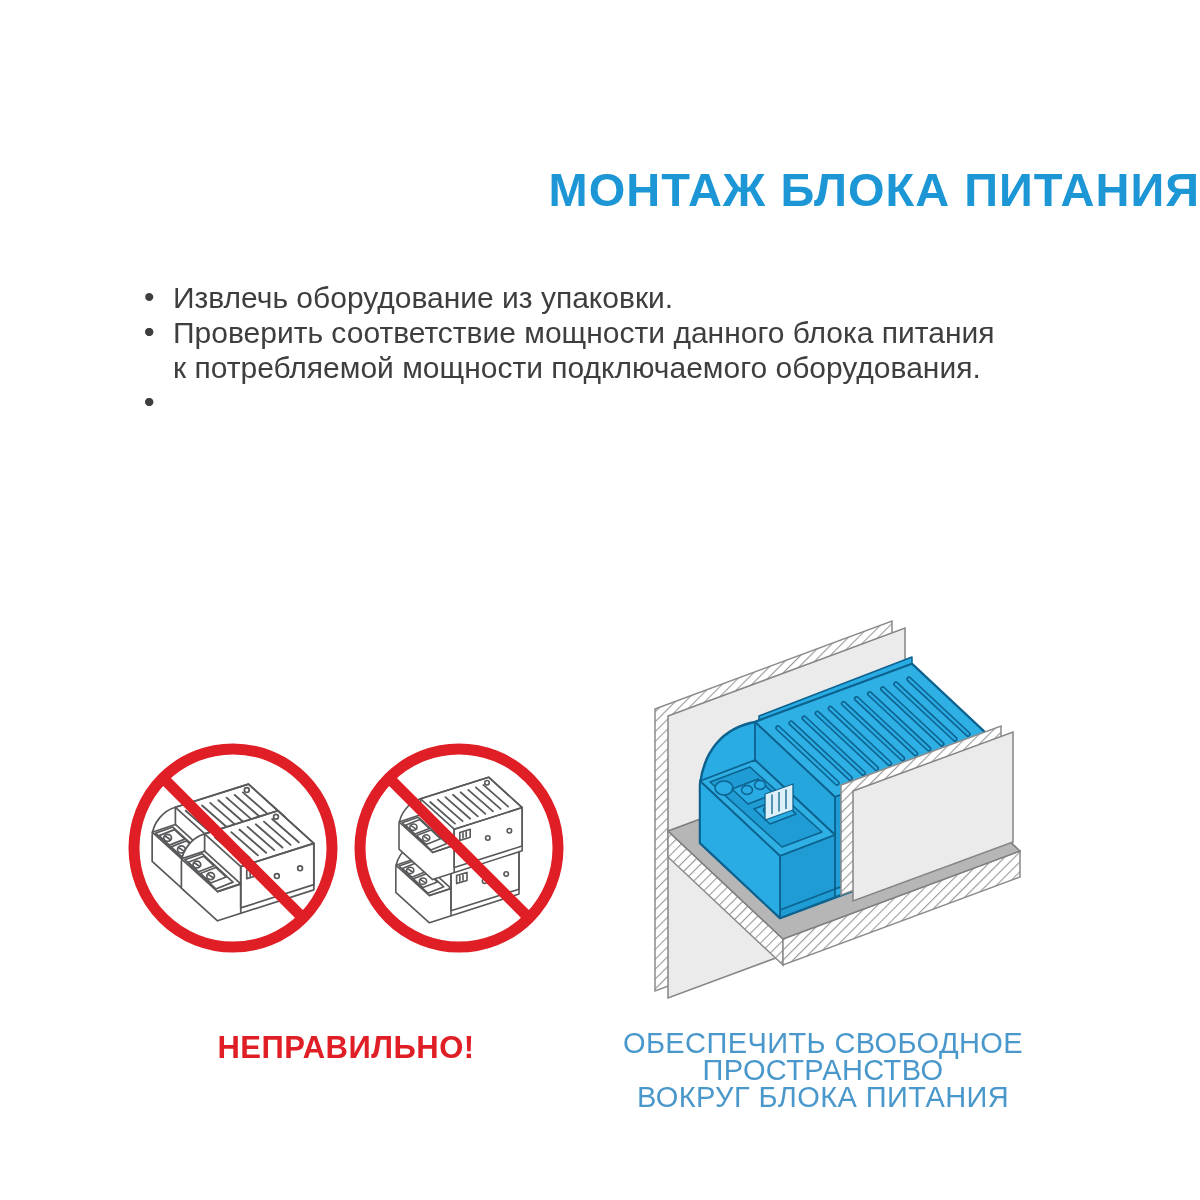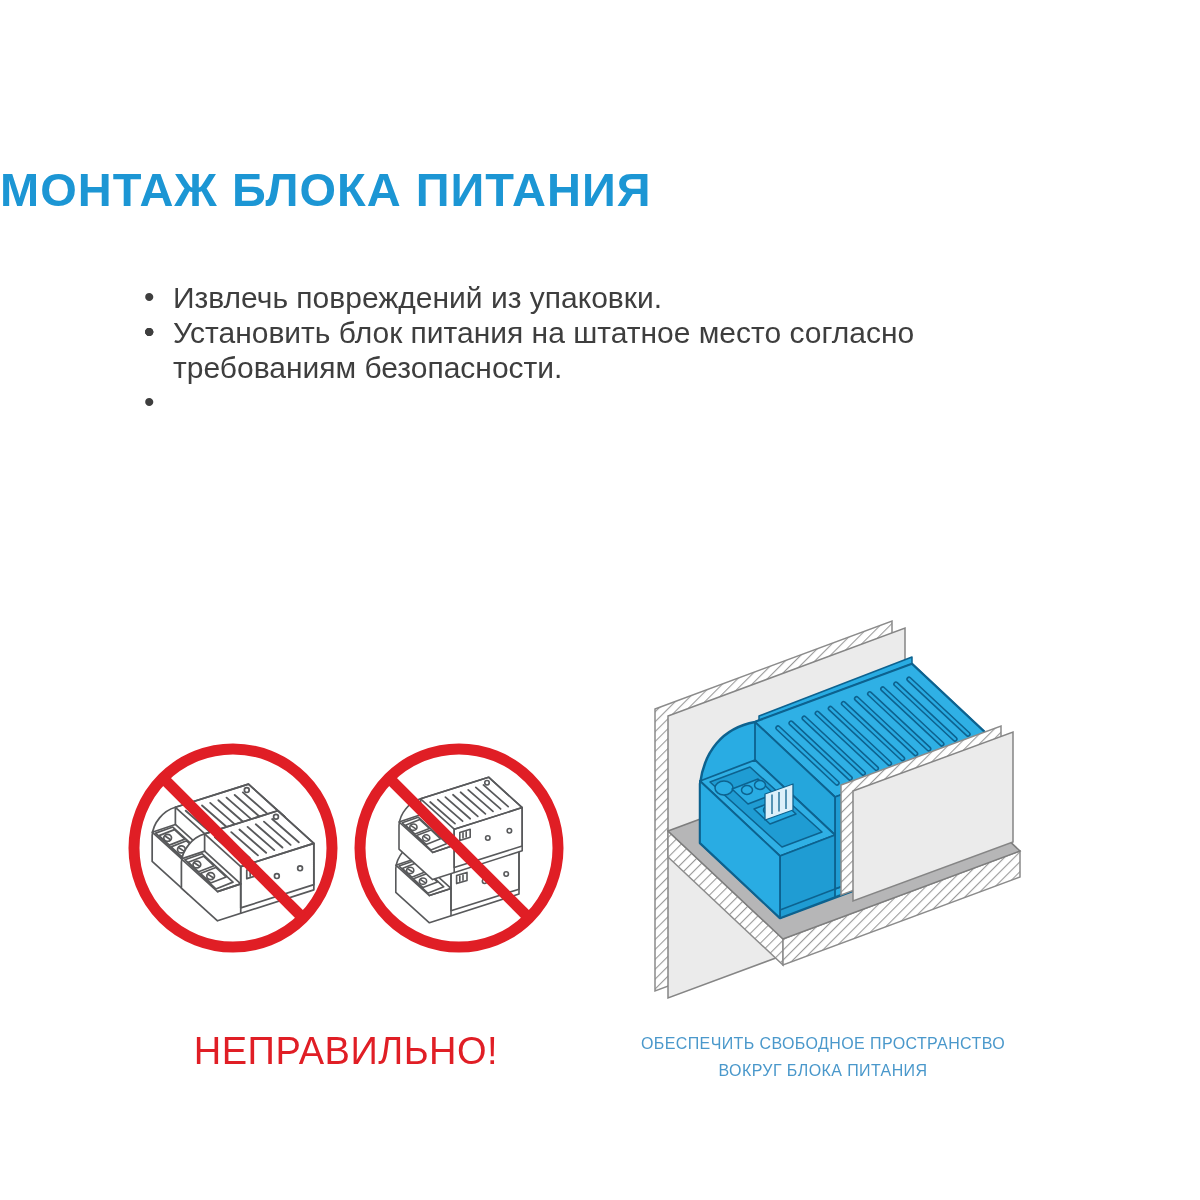--- a/index.html
+++ b/index.html
@@ -1,32 +1,32 @@
 <!DOCTYPE html>
 <html><head>
 <meta charset="utf-8">
 <style>
   html,body{margin:0;padding:0;background:#fff;}
   .page{position:relative;width:1200px;height:1200px;background:#ffffff;overflow:hidden;
         font-family:"Liberation Sans",sans-serif;}
-  .title{position:absolute;top:162px;left:0;width:100%;text-align:left;
+  .title{position:absolute;top:162px;left:0;width:100%;text-align:right;
          font-size:47px;font-weight:bold;letter-spacing:1px;color:#1C96D4;}
   .list{position:absolute;left:142px;top:280px;width:960px;color:#3E3E3E;
         font-size:30px;line-height:35px;}
   .list ul{list-style:none;margin:0;padding:0;}
   .list li{position:relative;padding-left:31px;white-space:pre-line;}
   .list li .dot{position:absolute;left:2px;top:-1px;}
   .left-block{position:absolute;left:123px;top:738px;width:446px;}
   .icons{display:flex;gap:6px;}
   .icons svg{display:block;}
-  .wrong-label{margin-top:72px;text-align:center;font-size:38px;font-weight:normal;
+  .wrong-label{margin-top:72px;text-align:center;font-size:31px;font-weight:bold;
                color:#E01E25;letter-spacing:0.5px;}
   .diagram{position:absolute;left:600px;top:588px;width:500px;height:450px;}
   .caption{position:absolute;left:600px;top:1030px;width:446px;text-align:center;
-           font-size:16px;line-height:27px;color:#4A98CB;letter-spacing:0.4px;
+           font-size:29px;line-height:27px;color:#4A98CB;letter-spacing:0.4px;
            white-space:pre-line;}
 </style>
 </head>
 <body>
 
 <div class="page">
 
   <svg width="0" height="0" style="position:absolute" aria-hidden="true">
     <defs>
       <g id="psuLine" stroke="#58595B" stroke-width="2" stroke-linejoin="round" stroke-linecap="round" fill="none">
@@ -58,25 +58,25 @@
         <circle cx="160" cy="73" r="2.8"></circle>
         <circle cx="132" cy="13" r="2.8"></circle>
       </g>
     </defs>
   </svg>
 
   <div class="title">МОНТАЖ БЛОКА ПИТАНИЯ</div>
 
   <div class="list">
     <ul>
-      <li><span class="dot">•</span><span>Извлечь повреждений из упаковки.</span></li>
+      <li><span class="dot">•</span><span>Извлечь оборудование из упаковки.</span></li>
       <li><span class="dot">•</span></li>
+      <li><span class="dot">•</span><span>Проверить соответствие мощности данного блока питания
+к потребляемой мощности подключаемого оборудования.</span></li>
       <li><span class="dot">•</span></li>
-      <li><span class="dot">•</span><span>Установить блок питания на штатное место согласно
-требованиям безопасности.</span></li>
       <li><span class="dot">•</span></li>
     </ul>
   </div>
 
   <div class="left-block">
     <div class="icons">
 
       <svg width="220" height="220" viewBox="0 0 220 220">
         <circle cx="110" cy="110" r="99" fill="#ffffff" stroke="#E01E25" stroke-width="11"></circle>
         <g transform="translate(110,114) scale(0.86) translate(-124,-91)">

